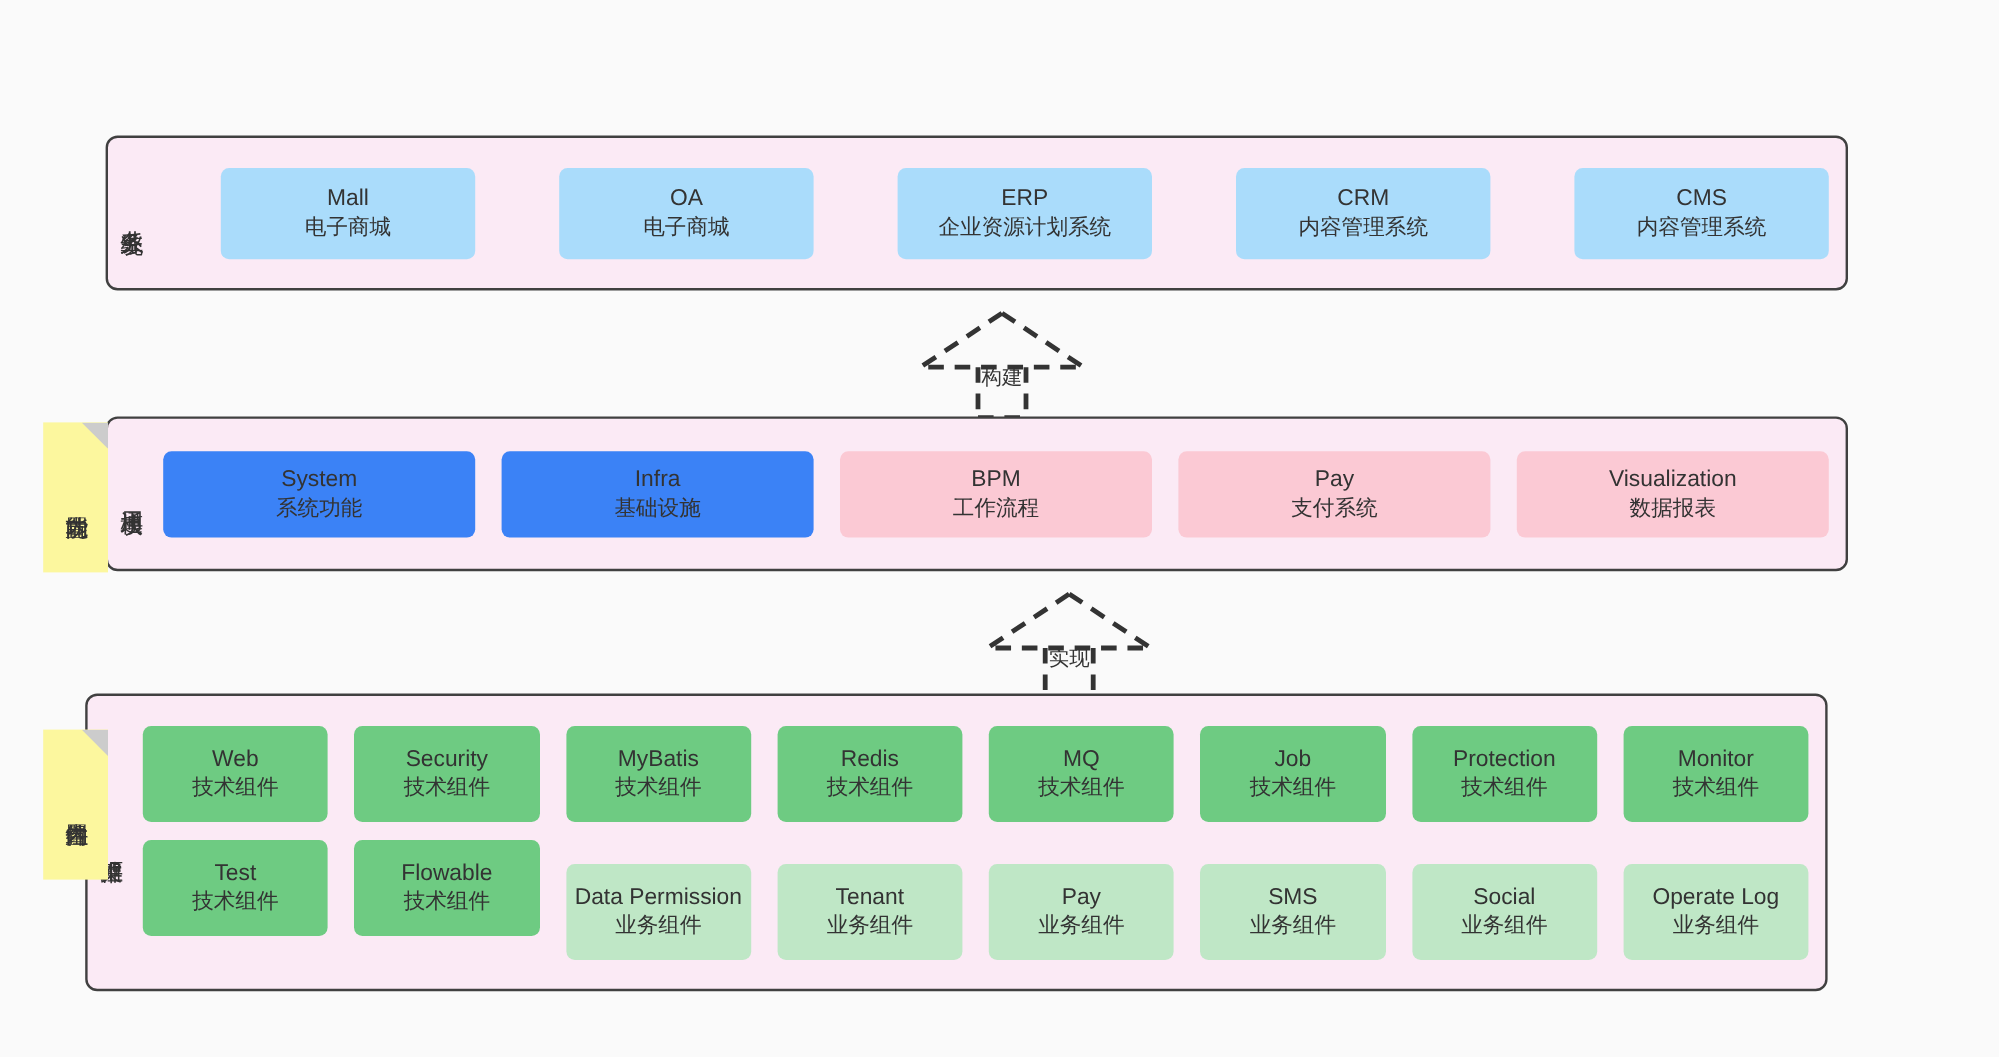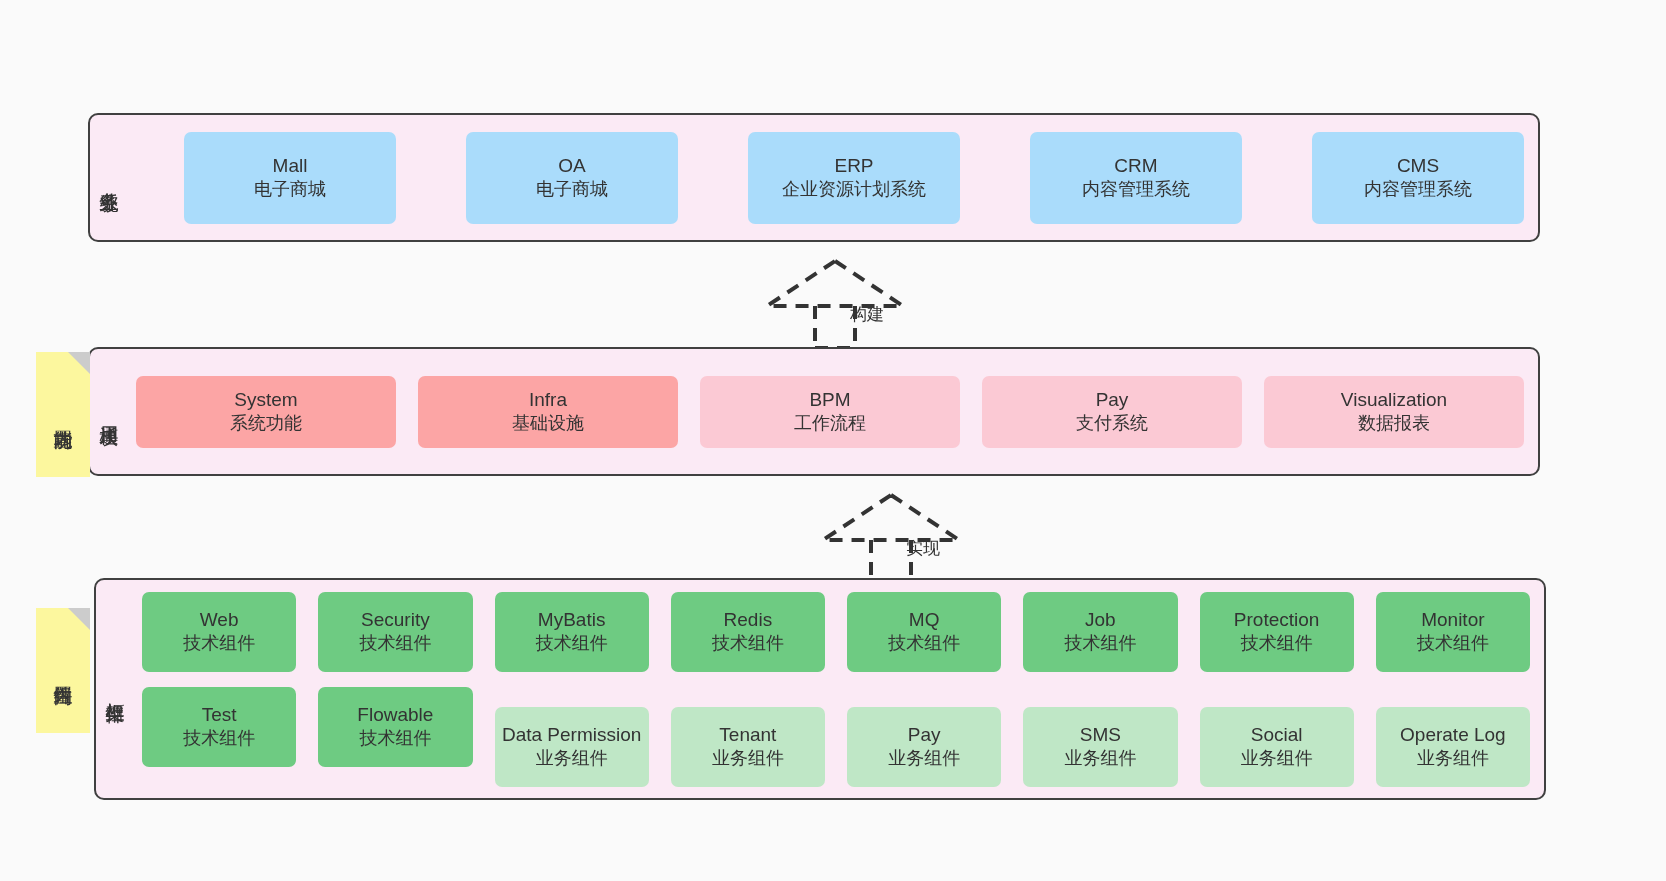--- a/index.html
+++ b/index.html
@@ -81,33 +81,33 @@
     color: #333333;
   }
   .card .sub {
     font-size: 18px;
     color: #333333;
     font-family: Liberation Serif, serif;
   }
 
   
   .c-blue        { background: #aadcfb; }
-  .c-red         { background: #fca5a5; text-align: center; }
+  .c-red         { background: #3b82f6; text-align: center; }
   .c-pink        { background: #fbc9d4; text-align: right; }
   .c-green       { background: #6ecb82; }
   .c-green-light { background: #bfe7c6; margin-top: 20px; }
 
   
   #layer-business  { left: 88px;  top: 113px; width: 1452px; height: 129px; }
-  #layer-business .card { height: 92px; margin-left: 48px; }
+  #layer-business .card { height: 76px; margin-left: 48px; }
 
   #layer-modules   { left: 88px;  top: 347px; width: 1452px; height: 129px; }
   #layer-modules .card { height: 72px; }
 
-  #layer-framework { left: 94px;  top: 578px; width: 1452px; height: 222px; }
+  #layer-framework { left: 71px;  top: 578px; width: 1452px; height: 248px; }
   #layer-framework .card { height: 80px; }
   #layer-framework .layer-body { gap: 15px; }
 
   
   .note {
     position: absolute;
     background: #fcf79e;
     box-sizing: border-box;
     display: flex;
     align-items: center;
@@ -146,21 +146,20 @@
   .gen-arrow .gen-label {
     position: absolute;
     left: 50%;
     transform: translateX(-50%);
     bottom: 24px;
     font-size: 17px;
     color: #333333;
     background: transparent;
     white-space: nowrap;
     padding: 0 2px;
-    margin-left: 32px;
   }
   #arrow-build   { left: 760px; top: 258px; }
   #arrow-realize { left: 816px; top: 492px; }
 </style>
 </head>
 <body>
 
 <div class="canvas">
 
   <div class="layer" id="layer-business">

